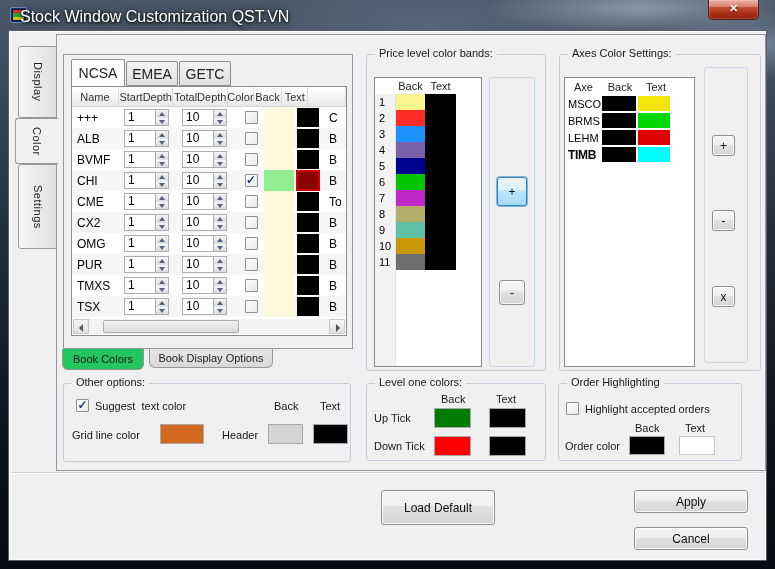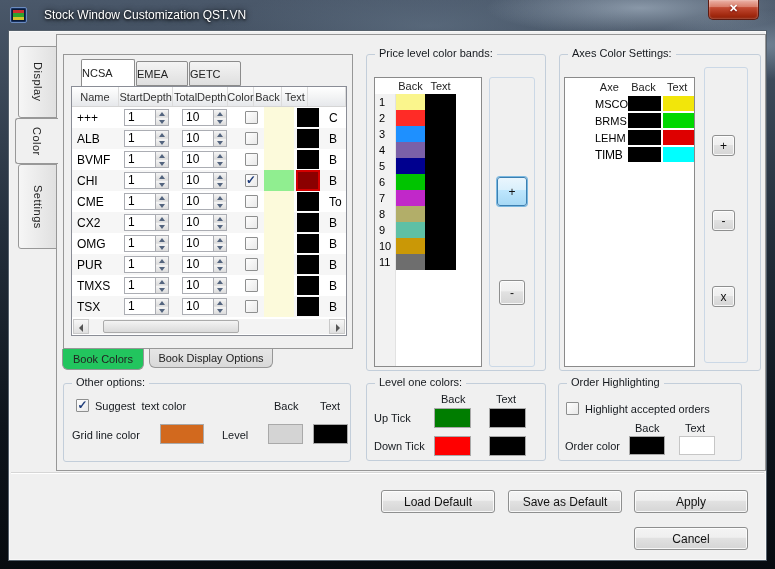--- a/index.html
+++ b/index.html
@@ -6,33 +6,33 @@
   body{background:#888;font-family:"Liberation Sans",sans-serif;}
   .win{position:relative;width:775px;height:569px;overflow:hidden;cursor:default;
     background:
       radial-gradient(ellipse 220px 40px at 640px 8px, rgba(190,205,220,.55), transparent 70%),
       radial-gradient(ellipse 300px 60px at 430px 26px, rgba(120,140,160,.35), transparent 70%),
       radial-gradient(ellipse 160px 50px at 760px 45px, rgba(170,190,210,.45), transparent 70%),
       linear-gradient(180deg,#4A586A 0%, #242F3C 40%, #0D141C 75%, #070B10 100%);}
   .titlebar{position:absolute;left:0;top:0;width:775px;height:30px;}
   .app-icon{position:absolute;left:10px;top:7px;width:17px;height:16px;border:1px solid #6C8CC0;background:#16305E;padding:2px;border-radius:2px;}
   .app-icon .grid{width:100%;height:100%;background:linear-gradient(180deg,#D03030 0 34%,#2FA32F 34% 67%,#D8C22C 67% 100%);outline:1px solid #0A1B38;}
-  .title{position:absolute;left:44px;top:8px;font-size:12px;color:#FFF;text-shadow:0 1px 3px #000,0 0 6px rgba(0,0,0,.8);}
+  .title{position:absolute;left:20px;top:8px;font-size:16px;color:#FFF;text-shadow:0 1px 3px #000,0 0 6px rgba(0,0,0,.8);}
   .close-btn{position:absolute;left:708px;top:0;width:51px;height:20px;border:1px solid #5E1A10;border-top:none;border-radius:0 0 5px 5px;color:#FFF;font-size:11px;font-weight:bold;text-align:center;line-height:17px;text-shadow:0 1px 2px #600;
     background:linear-gradient(180deg,#ECB2A6 0%,#D97F6C 35%,#C24A33 40%,#A2290F 80%,#8C2008 100%);box-shadow:inset 0 0 2px rgba(255,255,255,.6);}
   .dialog{position:absolute;left:8px;top:30px;width:759px;height:531px;background:#F0F0F0;border:1px solid #55606B;box-shadow:inset 0 0 0 1px rgba(255,255,255,.55);}
   .abs{position:absolute;}
   
   .vtab{position:absolute;border:1px solid #989898;border-radius:3px 0 0 3px;background:linear-gradient(90deg,#F6F6F6,#E0E0E0);display:flex;align-items:center;justify-content:center;}
   .vtab span{writing-mode:vertical-rl;font-size:11px;color:#222;letter-spacing:.5px;}
   .vtab.active{background:#F0F0F0;border-right:none;z-index:3;}
   .tabpage{position:absolute;left:47px;top:3px;width:710px;height:437px;border:1px solid #979797;background:#F0F0F0;}
   
   .book-box{position:absolute;left:54px;top:23px;width:290px;height:295px;border:1px solid #979797;}
-  .htab{position:absolute;border:1px solid #8C8C8C;border-radius:2px 2px 0 0;background:linear-gradient(#F4F4F4,#DFDFDF);font-size:11px;display:flex;align-items:center;justify-content:flex-start;color:#222;margin-left:10px;}
+  .htab{position:absolute;border:1px solid #8C8C8C;border-radius:2px 2px 0 0;background:linear-gradient(#F4F4F4,#DFDFDF);font-size:14px;display:flex;align-items:center;justify-content:center;color:#222;}
   .htab.active{background:#FFF;border-bottom:none;z-index:2;height:27px;}
   
   .btable{position:absolute;left:62px;top:55px;width:276px;height:250px;background:#FFF;border:1px solid #8A8D96;overflow:hidden;}
   .thead{display:flex;height:20px;background:linear-gradient(#FFFFFF,#F2F3F4 55%,#E6E8EB);border-bottom:1px solid #D5D5D5;font-size:11px;color:#333;}
   .th{display:flex;align-items:center;justify-content:center;border-right:1px solid #DCDCDC;height:100%;}
   .trow{display:flex;height:21px;align-items:center;font-size:12px;color:#000;}
   .trow.alt{background:#F6F6F6;}
   .c-name{width:50px;padding-left:5px;}
   .c-spin{width:58px;display:flex;align-items:center;padding-left:2px;}
   .spin{width:45px;height:17px;border:1px solid #ABADB3;background:#FFF;display:flex;}
@@ -68,21 +68,21 @@
   .swatch{position:absolute;border:1px solid #A9A9A9;}
   
   .mini-table{position:absolute;background:#FFF;border:1px solid #8A8A8A;overflow:hidden;font-size:11px;}
   .mini-head{display:flex;height:16px;align-items:center;color:#222;}
   .numcol{position:absolute;left:0;top:16px;bottom:0;width:21px;background:#F2F2F2;border-right:1px solid #E2E2E2;}
   .band-row{display:flex;height:16px;position:relative;z-index:1;}
   .band-num{width:21px;padding-left:4px;font-size:11px;line-height:16px;}
   .ax-head{display:flex;height:17px;align-items:center;color:#222;}
   .ax-row{display:flex;height:17px;align-items:center;}
   .ax-name{width:37px;padding-left:3px;font-size:11px;}
-  .ax-name.bold{font-weight:normal;font-size:12px;letter-spacing:-.3px;}
+  .ax-name.bold{font-weight:bold;font-size:12px;letter-spacing:-.3px;}
   .btn-panel{position:absolute;border:1px solid #CBD8E6;border-radius:3px;}
   .w7btn{position:absolute;border:1px solid #8E8F8F;border-radius:3px;font-size:12px;color:#111;display:flex;align-items:center;justify-content:center;
     background:linear-gradient(#F4F4F4,#EFEFEF 45%,#E2E2E2 46%,#D5D5D5);box-shadow:inset 0 0 0 1px rgba(255,255,255,.8);}
   .w7btn.focused{border-color:#3C7FB1;background:linear-gradient(#EAF6FD,#D9F0FC 45%,#BEE6FD 46%,#A7D9F5);box-shadow:0 0 0 1px #7AB8E0;}
   .sep{position:absolute;left:2px;top:441px;width:753px;height:0;border-top:1px solid #D6D6D6;border-bottom:1px solid #FFFFFF;}
 </style>
 </head>
 <body>
 
 <div class="win">
@@ -503,21 +503,21 @@
           </div>
       </div>
       <div class="btn-panel" style="left:122px;top:22px;width:46px;height:290px;">
         <div class="w7btn focused" style="left:7px;top:99px;width:30px;height:29px;">+</div>
         <div class="w7btn" style="left:9px;top:202px;width:26px;height:25px;">-</div>
       </div>
     </div>
 
     <div class="grp" style="left:550px;top:23px;width:202px;height:317px;">
       <div class="glabel">Axes Color Settings:</div>
-      <div class="mini-table" style="left:4px;top:22px;width:131px;height:290px;padding-left:27px;">
+      <div class="mini-table" style="left:4px;top:22px;width:131px;height:290px;">
         <div class="ax-head">
           <span style="width:37px;text-align:center;">Axe</span>
           <span style="width:36px;text-align:center;">Back</span>
           <span style="width:36px;text-align:center;">Text</span>
         </div>
         <div id="axes-rows">
             <div class="ax-row">
               <span class="ax-name">MSCO</span>
               <div style="width: 34px; height: 15px; margin-right: 2px; background: rgb(0, 0, 0);"></div>
               <div style="width: 32px; height: 15px; background: rgb(242, 230, 10);"></div>
@@ -547,21 +547,21 @@
     </div>
 
     <div class="grp" style="left:54px;top:352px;width:288px;height:79px;">
       <div class="glabel">Other options:</div>
       <div class="cb abs checked" style="left:12px;top:15px;"></div>
       <div class="small abs ws-pre" style="left:31px;top:16px;">Suggest  text color</div>
       <div class="small abs" style="left:210px;top:16px;">Back</div>
       <div class="small abs" style="left:256px;top:16px;">Text</div>
       <div class="small abs" style="left:8px;top:45px;">Grid line color</div>
       <div class="swatch abs" style="left: 96px; top: 40px; width: 44px; height: 20px; background-color: rgb(210, 105, 30);"></div>
-      <div class="small abs" style="left:158px;top:45px;">Level</div>
+      <div class="small abs" style="left:158px;top:45px;">Header</div>
       <div class="swatch abs" style="left: 204px; top: 40px; width: 35px; height: 20px; background-color: rgb(212, 212, 212);"></div>
       <div class="swatch abs" style="left: 249px; top: 40px; width: 35px; height: 20px; background-color: rgb(0, 0, 0);"></div>
     </div>
 
     <div class="grp" style="left:357px;top:352px;width:180px;height:78px;">
       <div class="glabel">Level one colors:</div>
       <div class="small abs" style="left:74px;top:9px;">Back</div>
       <div class="small abs" style="left:129px;top:9px;">Text</div>
       <div class="small abs" style="left:7px;top:28px;">Up Tick</div>
       <div class="swatch abs" style="left: 67px; top: 24px; width: 37px; height: 20px; background-color: rgb(0, 125, 0);"></div>
@@ -576,18 +576,17 @@
       <div class="cb abs" style="left:7px;top:18px;"></div>
       <div class="small abs" style="left:26px;top:19px;">Highlight accepted orders</div>
       <div class="small abs" style="left:76px;top:38px;">Back</div>
       <div class="small abs" style="left:126px;top:38px;">Text</div>
       <div class="small abs" style="left:6px;top:56px;">Order color</div>
       <div class="swatch abs" style="left: 70px; top: 52px; width: 36px; height: 19px; background-color: rgb(0, 0, 0);"></div>
       <div class="swatch abs" style="left: 120px; top: 52px; width: 36px; height: 19px; border-color: rgb(198, 198, 198); background-color: rgb(255, 255, 255);"></div>
     </div>
 
     <div class="sep"></div>
-    <div class="w7btn" style="left:372px;top:459px;width:114px;height:23px;">Load Default</div>
-    <div class="w7btn" style="left:499px;top:459px;width:114px;height:23px;">Save as Default</div>
+    <div class="w7btn" style="left:372px;top:459px;width:114px;height:35px;">Load Default</div>
     <div class="w7btn" style="left:625px;top:459px;width:114px;height:23px;">Apply</div>
     <div class="w7btn" style="left:625px;top:496px;width:114px;height:23px;">Cancel</div>
   </div>
 </div>
 
 </body></html>

